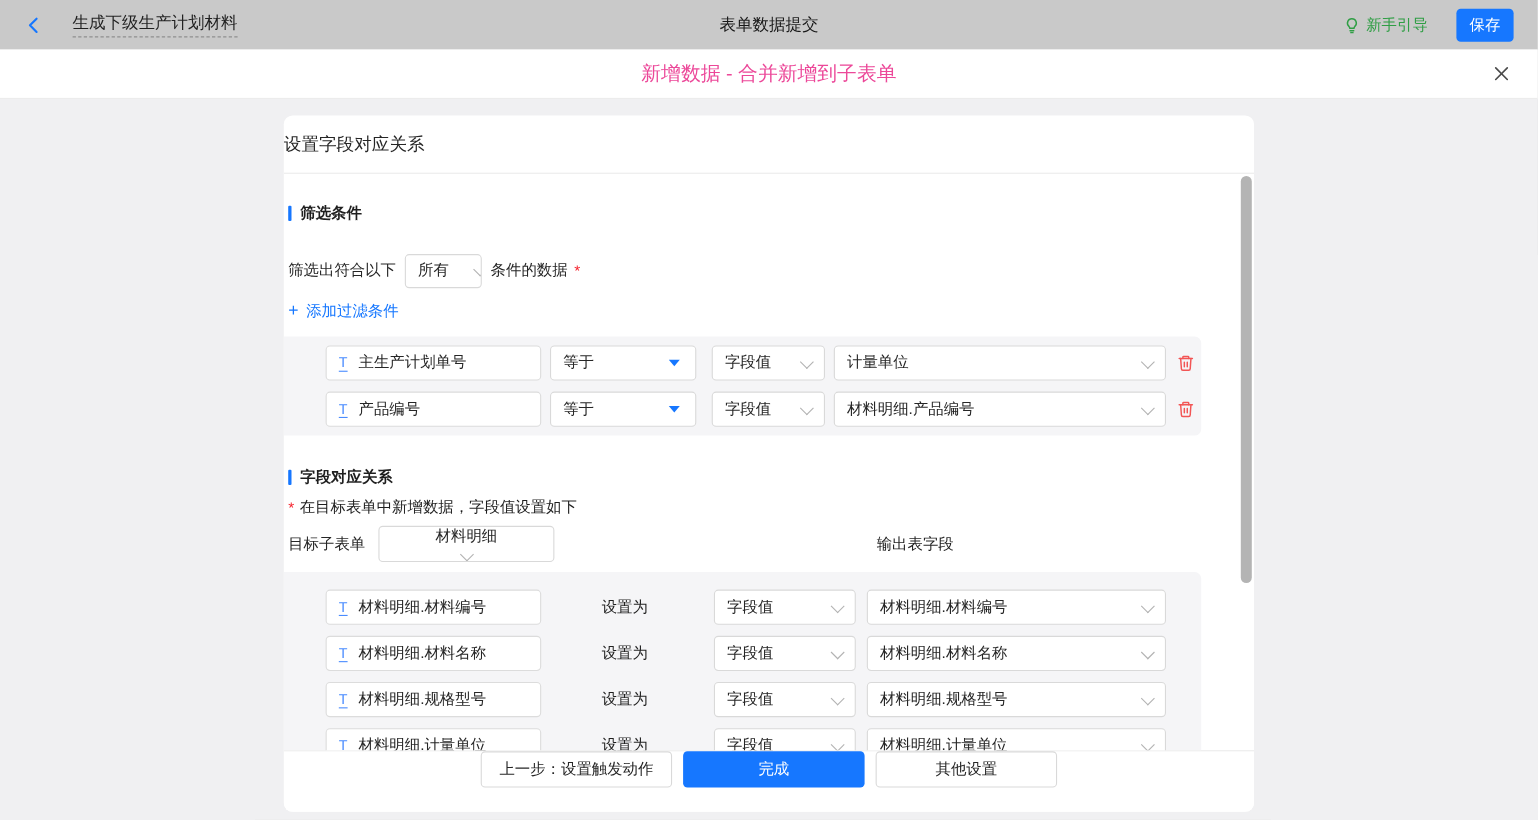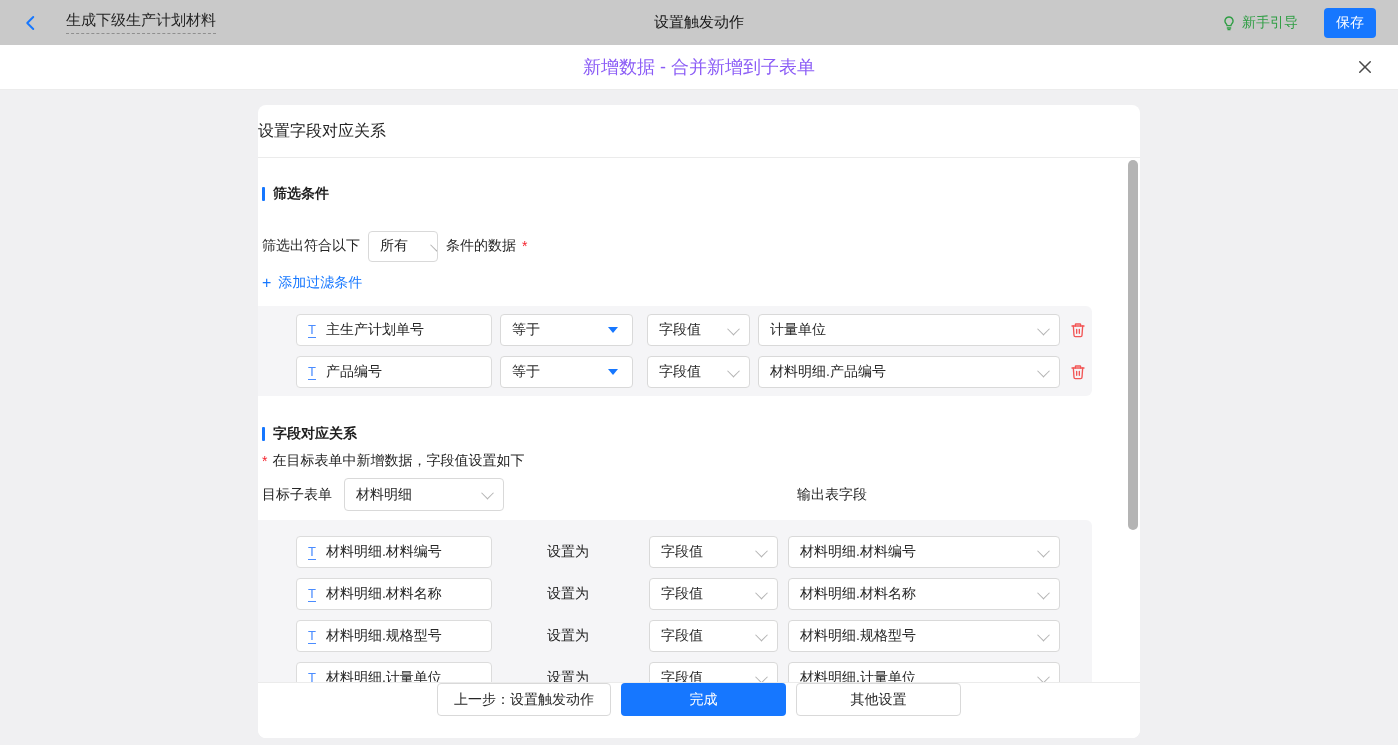--- a/index.html
+++ b/index.html
@@ -15,21 +15,21 @@
   .flow-title{font-size:15px;color:#1f1f1f;border-bottom:1px dashed #8f8f8f;padding-bottom:3px;cursor:text;}
   .topbar-title{position:absolute;left:0;right:0;text-align:center;font-size:15px;color:#1f1f1f;}
   .topbar-right{margin-left:auto;display:flex;align-items:center;z-index:1;}
   .guide-link{display:flex;align-items:center;gap:5px;color:#2f9e44;font-size:14px;cursor:pointer;}
   .save-btn{margin-left:26px;width:52px;height:30px;background:#1677ff;color:#fff;border:none;
     border-radius:4px;font-size:14px;font-family:inherit;cursor:pointer;}
 
   
   .dialog-header{height:45px;background:#fff;border-bottom:1px solid #ececec;display:flex;
     align-items:center;justify-content:center;position:relative;box-sizing:border-box;}
-  .dialog-title{font-size:18px;color:#8b5cf6;}
+  .dialog-title{font-size:18px;color:#ec4899;}
   .close-btn{position:absolute;right:24px;top:50%;transform:translateY(-50%);cursor:pointer;
     display:flex;color:#4a4a4a;}
 
   
   .dialog-body{height:655px;background:#f0f0f2;padding-top:15px;box-sizing:border-box;}
   .card{width:882px;height:633px;margin:0 auto;background:#fff;border-radius:8px;overflow:hidden;
     display:flex;flex-direction:column;}
   .card-header{height:53px;flex:none;display:flex;align-items:center;
     font-size:16px;color:#262626;border-bottom:1px solid #ebebeb;box-sizing:border-box;}
   .card-content{flex:1;overflow:hidden;position:relative;padding:28px 30px 0 4px;box-sizing:border-box;}
@@ -66,21 +66,21 @@
 
   .match-select{width:70px;height:31px;margin:0 8px;gap:24px;}
   .op-select{width:133px;margin-left:8px;}
   .vtype-select{width:103px;margin-left:14px;}
   .value-select{width:302px;margin-left:8px;}
   .trash-btn{margin-left:10px;display:flex;color:#f25555;cursor:pointer;flex:none;}
 
   .desc-line{margin-top:10px;display:flex;align-items:center;font-size:14px;color:#1f1f1f;}
   .desc-line .req{margin:0 5px 0 0;}
   .target-row{margin-top:8px;height:33px;display:flex;align-items:center;position:relative;}
-  .target-select{width:160px;height:33px;margin-left:12px;}
+  .target-select{width:160px;height:33px;margin-left:12px;flex-direction:column;}
   .output-header{position:absolute;left:535px;top:50%;transform:translateY(-50%);color:#1f1f1f;}
 
   .setto{margin-left:55px;flex:none;color:#1f1f1f;}
   .vtype2-select{width:129px;margin-left:60px;}
   .output-select{width:272px;margin-left:10px;}
 
   .scroll-thumb{position:absolute;top:2px;right:2px;width:10px;height:370px;background:#b4b4b4;
     border-radius:5px;cursor:pointer;}
 
   .card-footer{height:55px;flex:none;background:#fff;border-top:1px solid #ebebeb;display:flex;
@@ -97,21 +97,21 @@
 
   <header class="topbar">
     <div class="topbar-left">
       <span class="back-btn">
         <svg width="18" height="18" viewBox="0 0 24 24" fill="none" stroke="#1677ff" stroke-width="2.6" stroke-linecap="round" stroke-linejoin="round">
             <polyline points="15 4 7 12 15 20"></polyline>
           </svg>
       </span>
       <span class="flow-title">生成下级生产计划材料</span>
     </div>
-    <div class="topbar-title">设置触发动作</div>
+    <div class="topbar-title">表单数据提交</div>
     <div class="topbar-right">
       <span class="guide-link">
         <svg width="16" height="16" viewBox="0 0 24 24" fill="none" stroke="#2f9e44" stroke-width="2" stroke-linecap="round" stroke-linejoin="round">
             <path d="M12 3a6 6 0 0 0-4 10.5c.6.6 1 1.5 1 2.5h6c0-1 .4-1.9 1-2.5A6 6 0 0 0 12 3z"></path>
             <path d="M9.5 19.5h5"></path>
             <path d="M10.5 22h3"></path>
           </svg>
         <span>新手引导</span>
       </span>
       <button class="save-btn">保存</button>

